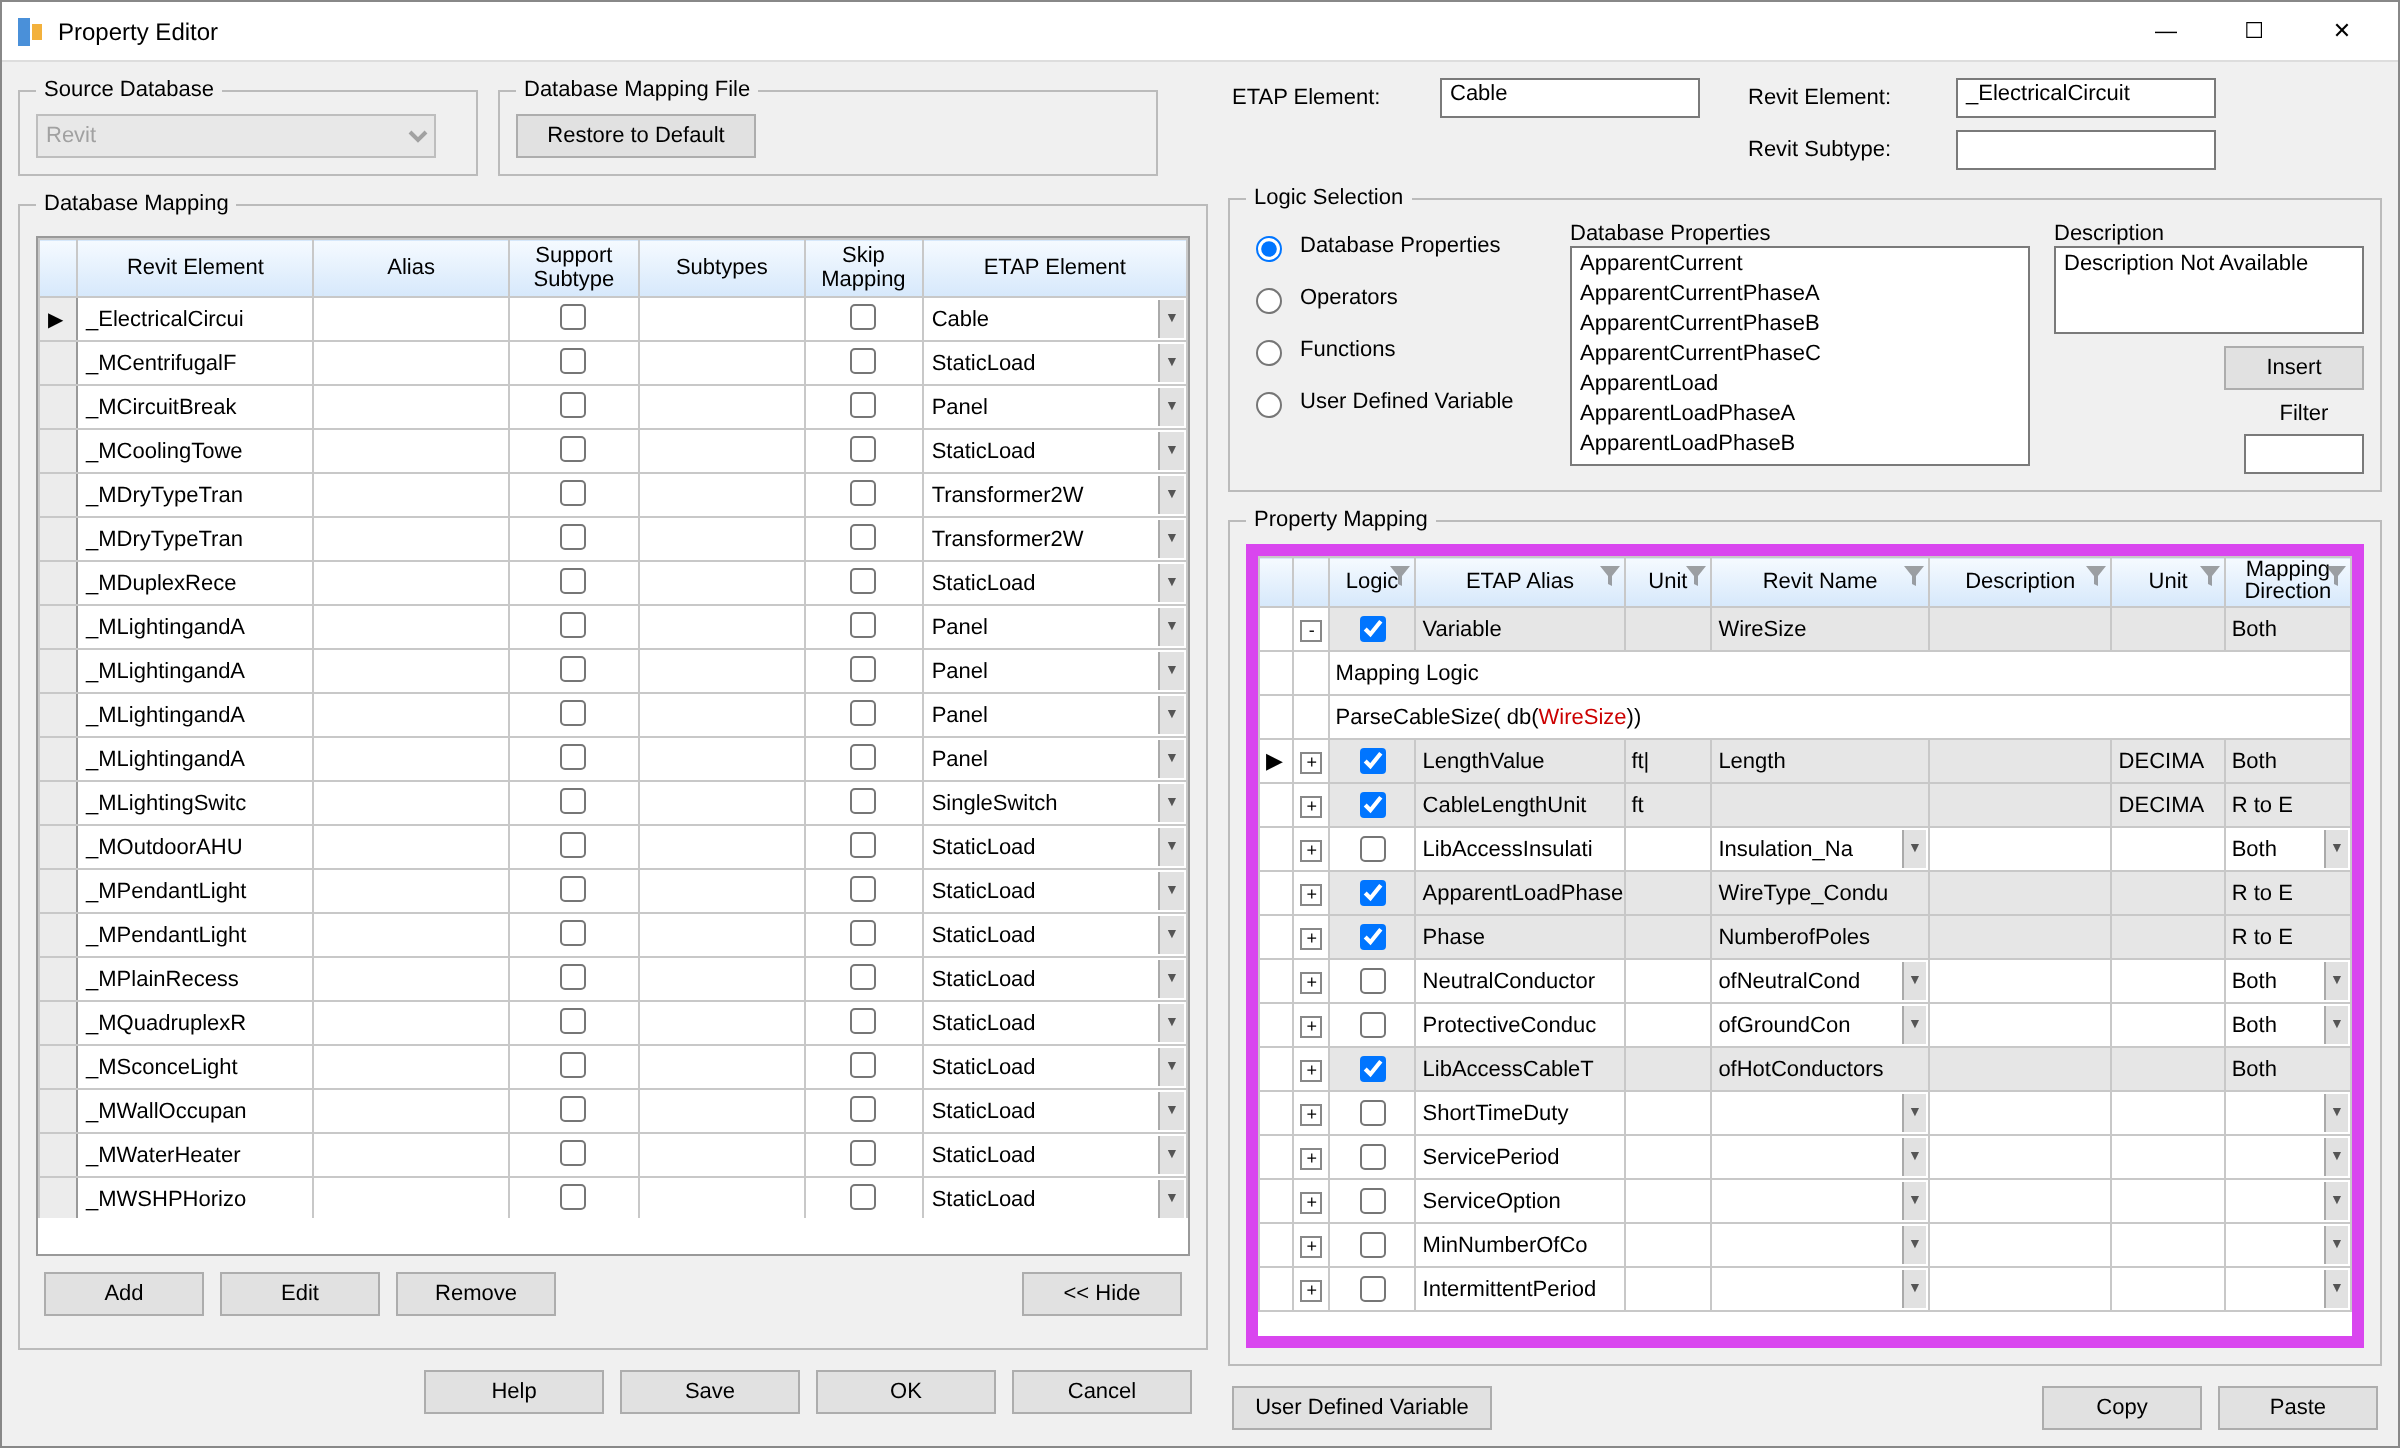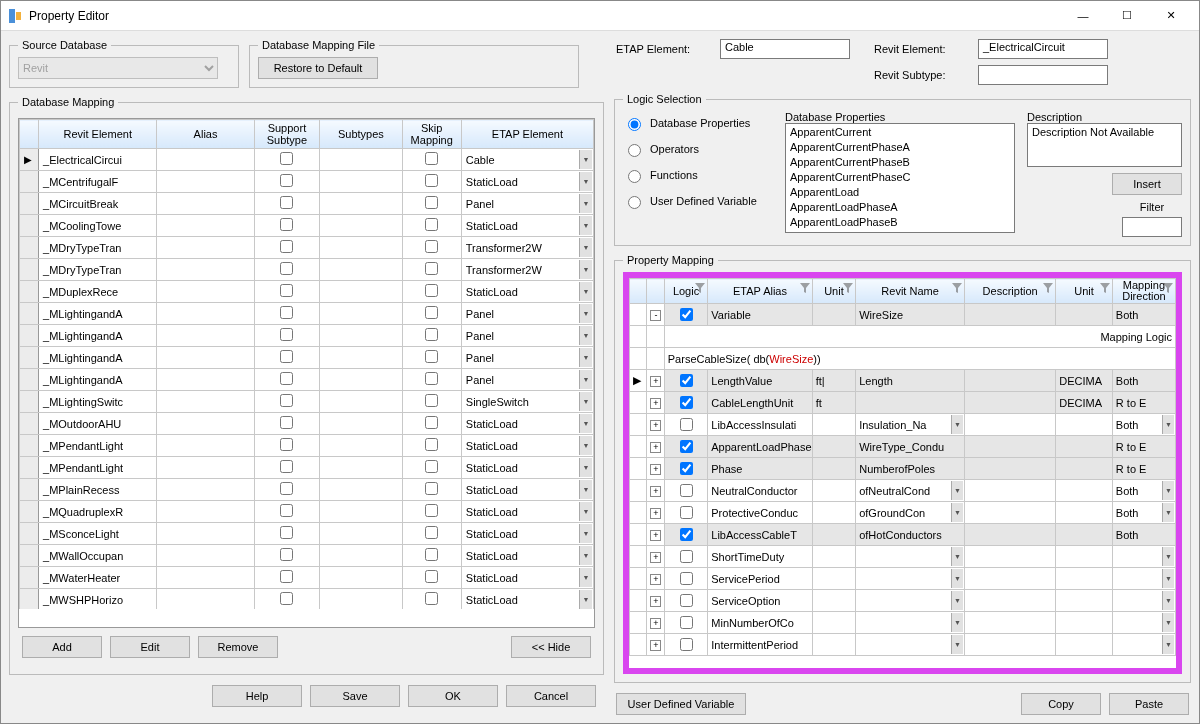--- a/index.html
+++ b/index.html
@@ -53,21 +53,21 @@
 .pmap-grid-wrap { flex: 1; min-height: 0; border: 6px solid #d946ef; background: #fff; overflow-y: scroll; overflow-x: hidden; }
 .pmap-grid { width: 100%; border-collapse: collapse; table-layout: fixed; }
 .pmap-grid th, .pmap-grid td { border: 1px solid #c8c8c8; padding: 1px 3px; height: 22px; overflow: hidden; white-space: nowrap; text-overflow: clip; font-size: 11px; }
 .pmap-grid th { background: linear-gradient(#f5faff, #d6e8fb); font-weight: normal; text-align: center; position: relative; }
 .pmap-grid .funnel { position: absolute; right: 2px; top: 4px; width: 10px; height: 10px; opacity: 0.6; }
 .pmap-grid .shade { background: #e6e6e6; }
 .pmap-grid .expand { text-align: center; font-family: monospace; line-height: 14px; }
 .pmap-grid .expand span { display: inline-block; width: 11px; height: 11px; border: 1px solid #888; background: #fff; font-size: 9px; line-height: 9px; }
 .pmap-grid .chk { text-align: center; }
 .red { color: #c00; }
-.ml-row td { text-align: right; }
+.ml-row td { text-align: left; }
 .pmap-grid td.dd-cell { position: relative; padding-right: 14px; }
 .pmap-grid .dd2 { position: absolute; right: 1px; top: 1px; bottom: 1px; width: 12px; background: #e1e1e1; border-left: 1px solid #aaa; display: flex; align-items: center; justify-content: center; font-size: 7px; color: #555; }
 .right-bottom { display: flex; gap: 8px; padding: 6px 2px 0 2px; }
 .right-bottom .spacer { flex: 1; }
 .funnel svg { width: 10px; height: 10px; }
 .pointer { font-size: 10px; padding-left: 1px; }
 </style>
 </head>
 <body>
 

